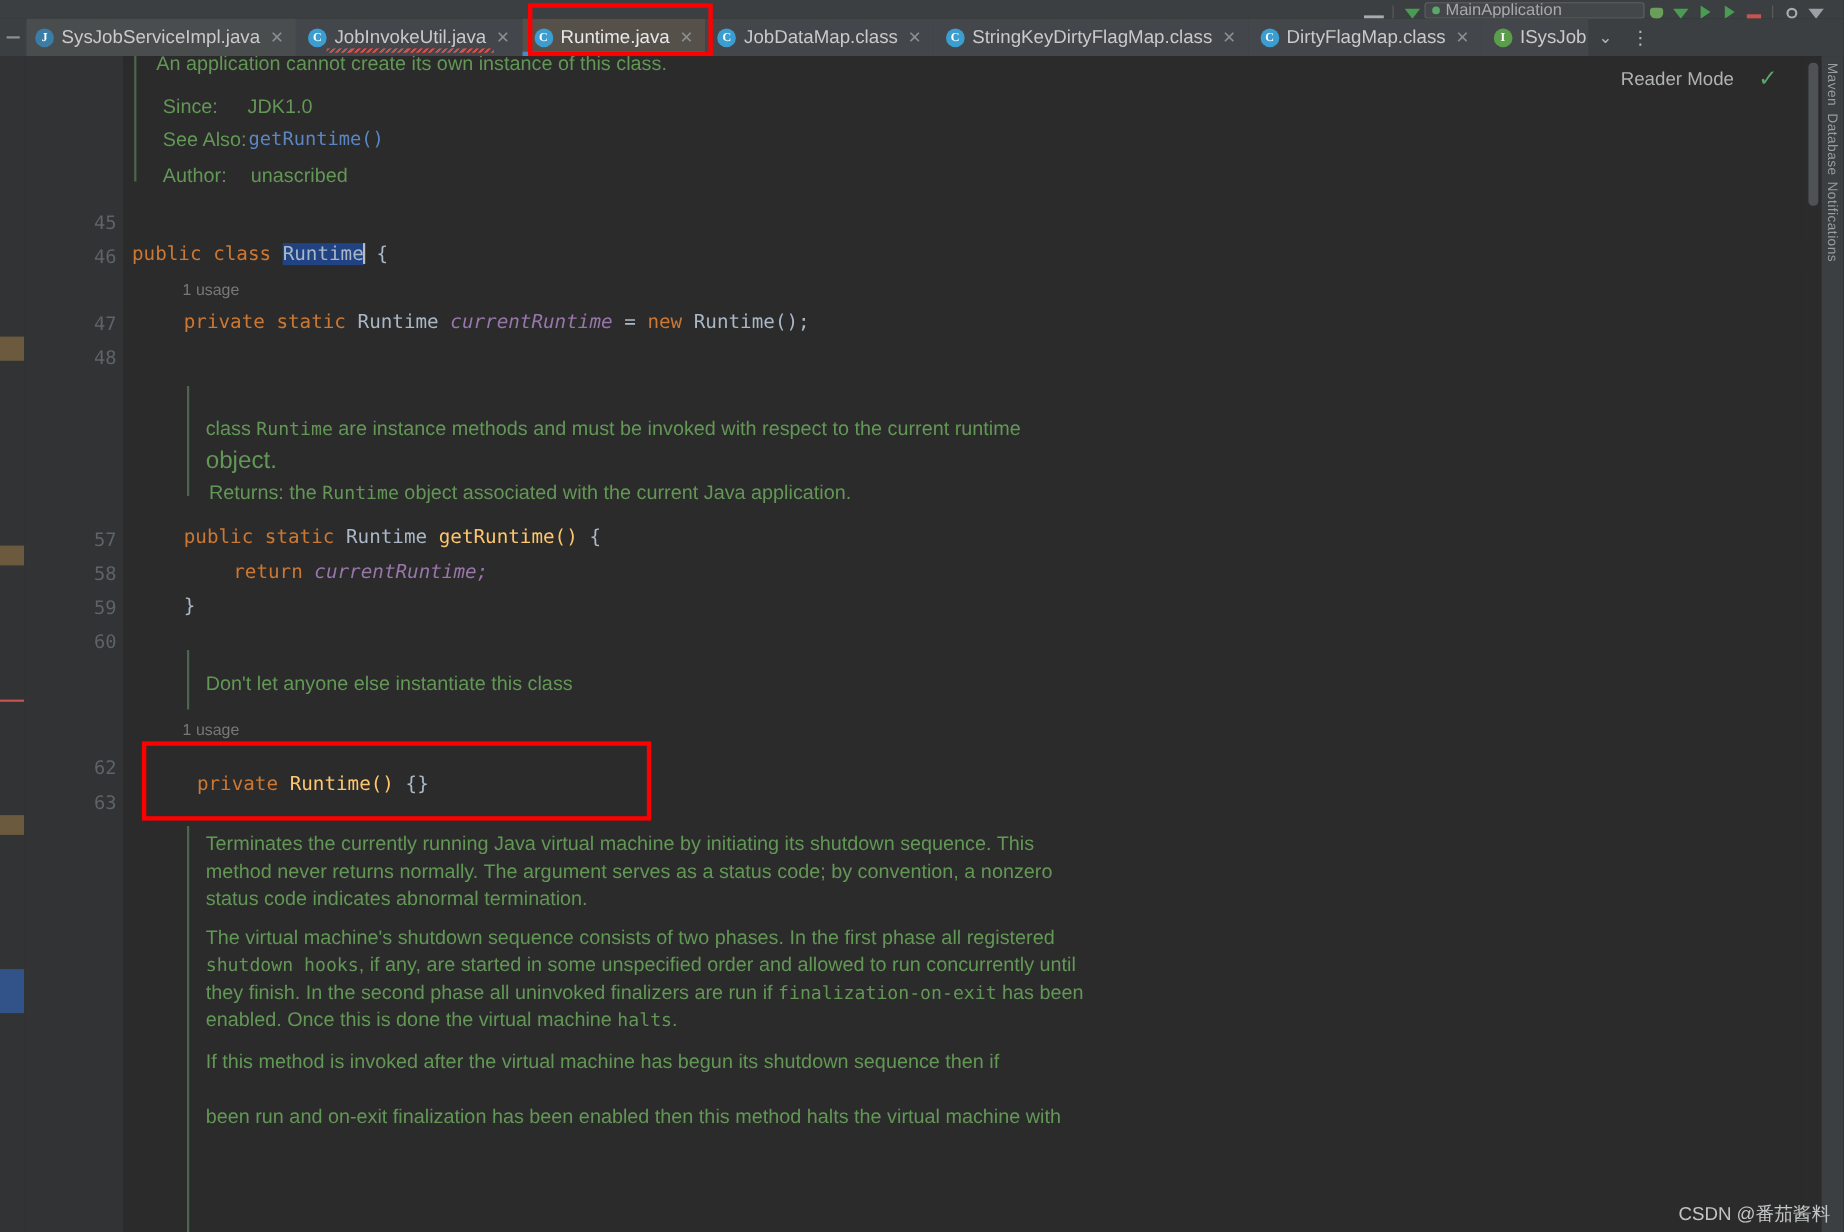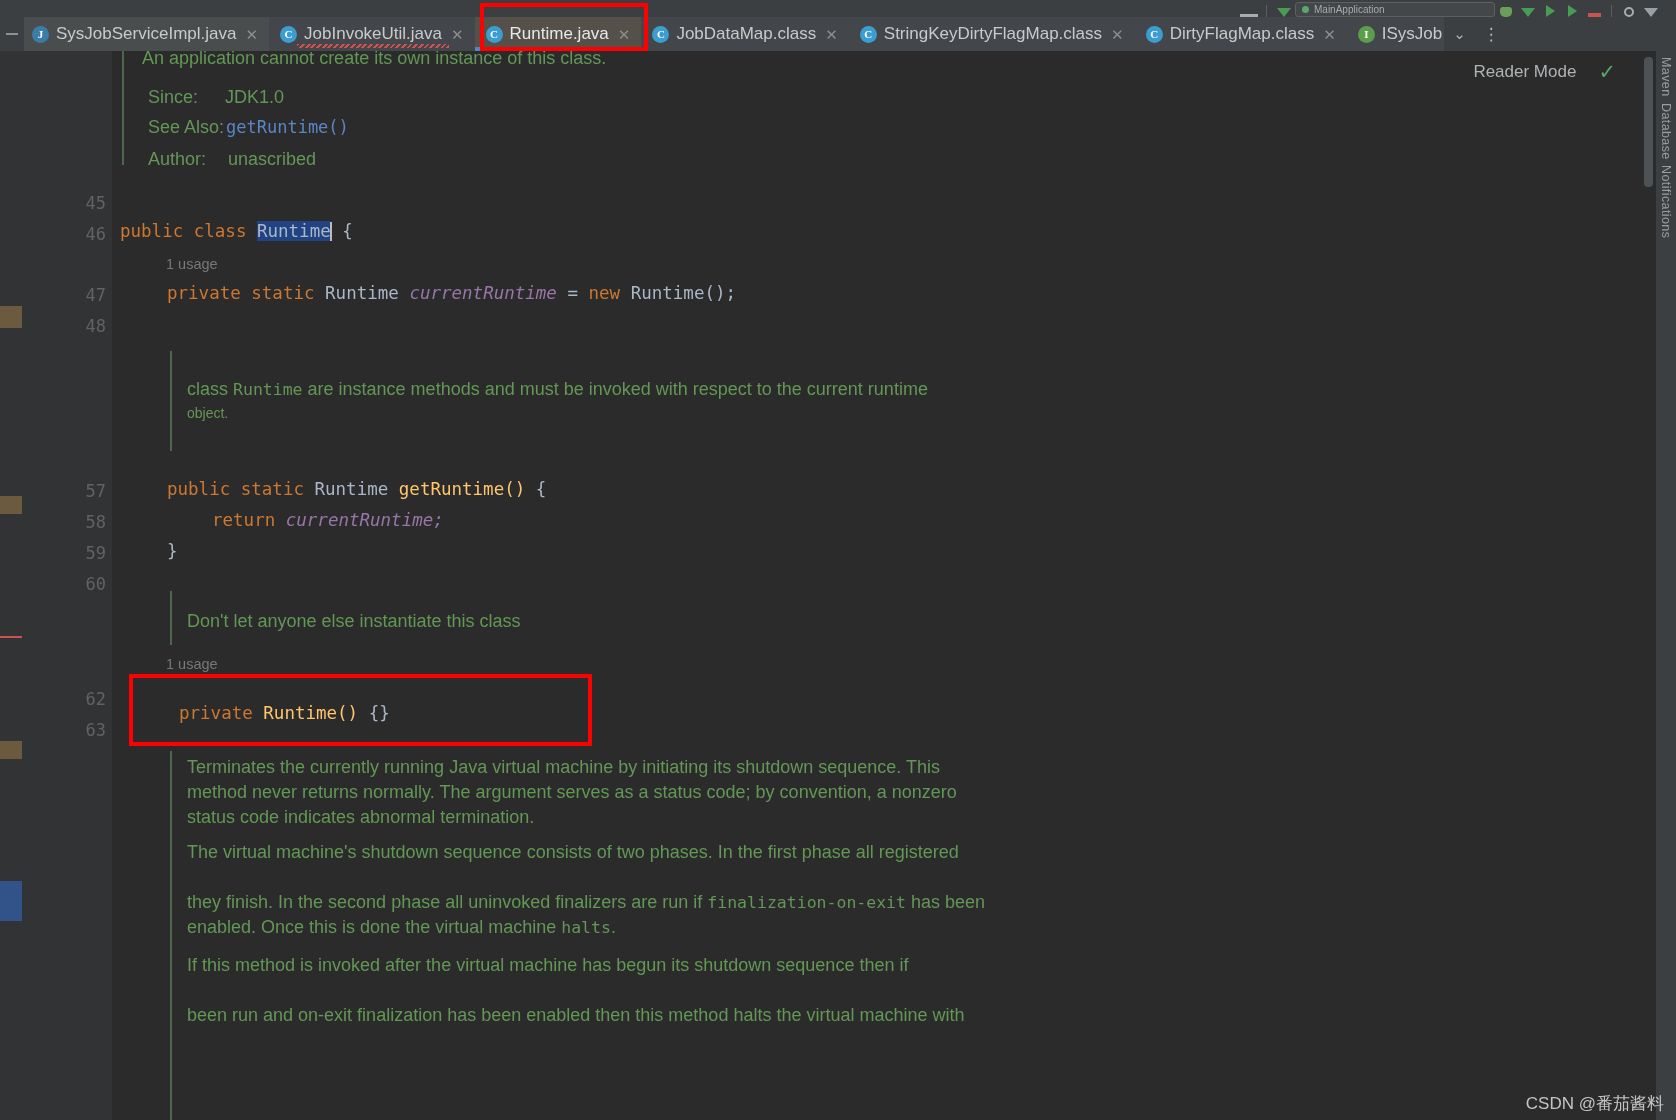--- a/index.html
+++ b/index.html
@@ -20,21 +20,21 @@
   .tb-spacer { flex: 1; }
   .tb-ico { width: 22px; height: 16px; position: relative; flex: none; }
   .tb-sep { width: 1px; height: 12px; background: #5a5d5f; margin: 0 6px; flex: none; }
   .tb-minim { width: 18px; height: 3px; background: #a9acae; }
   .tb-tri-green { width: 0; height: 0; border-left: 7px solid transparent; border-right: 7px solid transparent; border-top: 9px solid #499c54; }
   .tb-runcfg {
     height: 15px; min-width: 200px; border: 1px solid #5e6060; border-radius: 3px;
     background: #434749; display: flex; align-items: center; padding: 0 6px; gap: 5px;
     overflow: hidden;
   }
-  .tb-runcfg-txt { color: #bbbbbb; font-size: 10px; white-space: nowrap; opacity: .85; }
+  .tb-runcfg-txt { color: #bbbbbb; font-size: 15px; white-space: nowrap; opacity: .85; }
   .tb-dot-green { width: 7px; height: 7px; border-radius: 50%; background: #59a869; flex: none; }
   .tb-bug { width: 12px; height: 10px; background: #6a9f5b; border-radius: 3px 3px 5px 5px; }
   .tb-arrow-r { width: 0; height: 0; border-top: 6px solid transparent; border-bottom: 6px solid transparent; border-left: 9px solid #499c54; }
   .tb-stop { width: 13px; height: 4px; background: #c75450; }
   .tb-mag { width: 10px; height: 10px; border: 2px solid #a9acae; border-radius: 50%; }
 
   
   .tabbar {
     position: absolute; top: 17px; left: 0; width: 1676px; height: 34px;
     background: #3c3f41; display: flex; align-items: stretch;
@@ -323,22 +323,23 @@
 
       <div class="row sans usage" style="left:54px; top:205px;">1 usage</div>
 
       <div class="row mono" style="left:55px; top:232px;"><span class="kw">private static</span><span class="plain"> </span><span class="type">Runtime</span><span class="plain"> </span><span class="field">currentRuntime</span><span class="plain"> </span><span class="plain">=</span><span class="plain"> </span><span class="kw">new</span><span class="plain"> </span><span class="plain">Runtime();</span></div>
 
       <div class="doc-bar" style="left:58px; top:300px; height:100px;"></div>
 
 
       <div class="row" style="left:75px; top:328px; font-size:18px;"><span class="sans doc">class </span><span class="doccode" style="font-size:16.5px;">Runtime</span><span class="sans doc"> are instance methods and must be invoked with respect to the current runtime</span></div>
 
-      <div class="row sans doc" style="left:75px; top:354px; font-size:14px;">object.</div>
-
+      <div class="row sans doc" style="left:75px; top:354px; font-size:22px;">object.</div>
+
+      <div class="row" style="left:78px; top:387px; font-size:18px;"><span class="sans doc">Returns: the </span><span class="doccode" style="font-size:16.5px;">Runtime</span><span class="sans doc"> object associated with the current Java application.</span></div>
 
       <div class="row mono" style="left:55px; top:428px;"><span class="kw">public static</span><span class="plain"> </span><span class="type">Runtime</span><span class="plain"> </span><span class="method">getRuntime()</span><span class="plain"> </span><span class="plain">{</span></div>
 
       <div class="row mono" style="left:100px; top:459px;"><span class="kw">return</span><span class="plain"> </span><span class="field">currentRuntime;</span></div>
 
       <div class="row mono plain" style="left:55px; top:490px;">}</div>
 
       <div class="doc-bar" style="left:58px; top:540px; height:54px;"></div>
       <div class="row sans doc" style="left:75px; top:560px; font-size:18px;">Don't let anyone else instantiate this class</div>
 
@@ -347,20 +348,21 @@
       <div class="row mono" style="left:55px; top:652px;margin-left:12px;"><span class="kw">private</span><span class="plain"> </span><span class="method">Runtime()</span><span class="plain"> </span><span class="plain">{}</span></div>
 
       <div class="doc-bar" style="left:58px; top:700px; bottom:-10px;"></div>
 
       <div class="row sans doc" style="left:75px; top:706px; font-size:18px;">Terminates the currently running Java virtual machine by initiating its shutdown sequence. This</div>
       <div class="row sans doc" style="left:75px; top:731px; font-size:18px;">method never returns normally. The argument serves as a status code; by convention, a nonzero</div>
       <div class="row sans doc" style="left:75px; top:756px; font-size:18px;">status code indicates abnormal termination.</div>
 
       <div class="row sans doc" style="left:75px; top:791px; font-size:18px;">The virtual machine's shutdown sequence consists of two phases. In the first phase all registered</div>
 
+      <div class="row" style="left:75px; top:816px; font-size:18px;"><span class="doccode doclink" style="font-size:16.5px;">shutdown hooks</span><span class="sans doc">, if any, are started in some unspecified order and allowed to run concurrently until</span></div>
 
       <div class="row" style="left:75px; top:841px; font-size:18px;"><span class="sans doc">they finish. In the second phase all uninvoked finalizers are run if </span><span class="doccode doclink" style="font-size:16.5px;">finalization-on-exit</span><span class="sans doc"> has been</span></div>
 
       <div class="row" style="left:75px; top:866px; font-size:18px;"><span class="sans doc">enabled. Once this is done the virtual machine </span><span class="doccode doclink" style="font-size:16.5px;">halts</span><span class="sans doc">.</span></div>
 
       <div class="row sans doc" style="left:75px; top:904px; font-size:18px;">If this method is invoked after the virtual machine has begun its shutdown sequence then if</div>
       <div class="row sans doc" style="left:75px; top:954px; font-size:18px;">been run and on-exit finalization has been enabled then this method halts the virtual machine with</div>
     </div>
 
     <div class="code-redbox" style="left:129px; top:623px; width:463px; height:72px;"></div>

